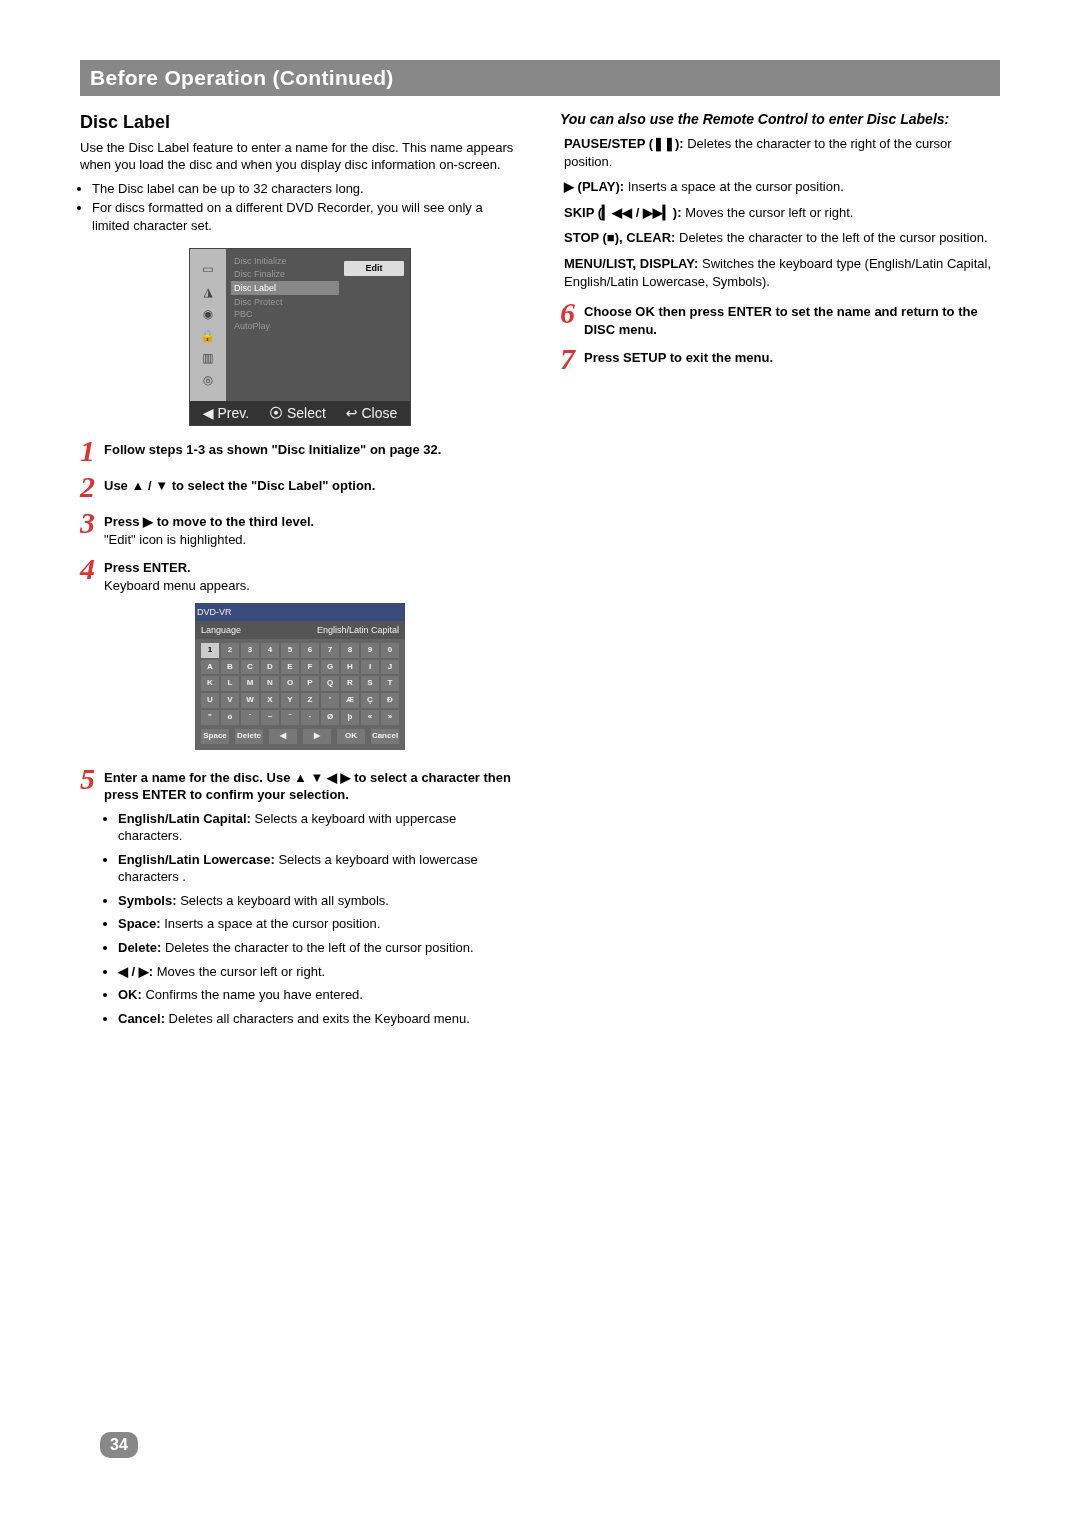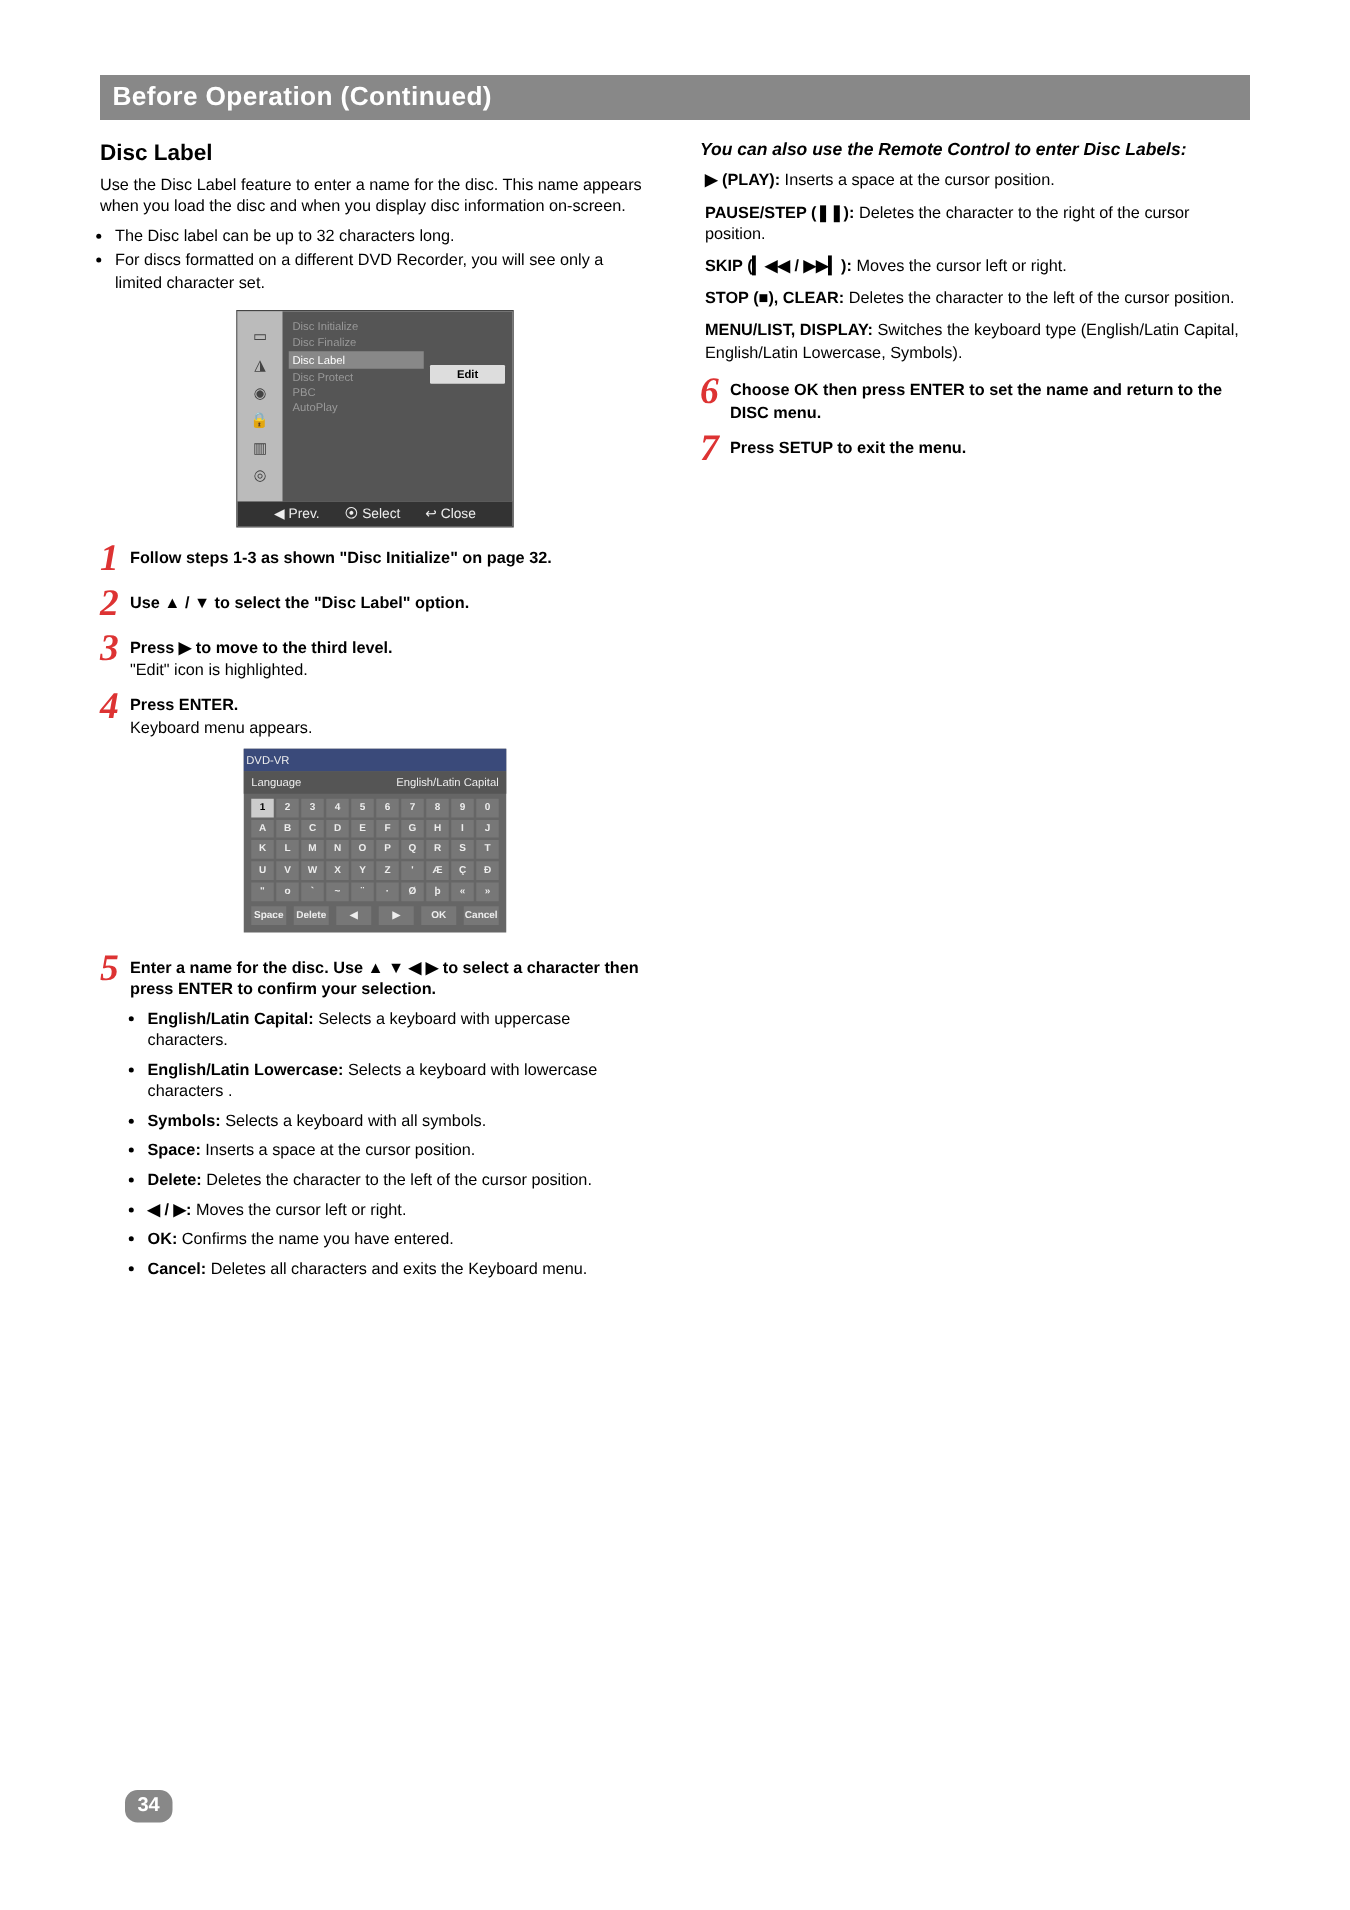--- a/index.html
+++ b/index.html
@@ -16,23 +16,23 @@
 .step-body{flex:1;padding-top:5px}
 .step-body b{font-weight:bold}
 .bullets{padding-left:14px;margin:6px 0}
 .bullets li{margin-bottom:6px}
 .menu-shot{width:220px;margin:4px auto 10px;border:1px solid #444}
 .menu-body{display:flex;background:#555}
 .menu-icons{width:36px;background:#bbb;padding:6px 0;text-align:center;font-size:12px;color:#444}
 .menu-icons div{margin:6px 0}
 .menu-mid{flex:1;padding:6px 8px;font-size:9px;color:#999}
 .menu-mid .sel{background:#888;color:#fff;padding:1px 3px;margin:1px -3px}
-.menu-right{width:60px;padding:43px 6px 0 0}
+.menu-right{width:60px;padding:12px 6px 0 0}
 .edit-btn{background:#ddd;color:#000;font-size:9px;font-weight:bold;text-align:center;padding:1px 0;border-radius:1px}
-.menu-foot{background:#333;color:#eee;font-size:11px;padding:3px 6px;display:flex;justify-content:center;gap:20px}
+.menu-foot{background:#333;color:#eee;font-size:14px;padding:3px 6px;display:flex;justify-content:center;gap:20px}
 .kbd{width:210px;margin:8px auto 14px;background:#666;padding:0 0 6px 0;color:#eee;font-size:9px}
 .kbd .hdr{background:#3a4a7a;padding:3px 2px;font-weight:normal}
 .kbd .lang{display:flex;padding:3px 6px;background:#555}
 .kbd .lang span:first-child{flex:1}
 .kbd .grid{display:grid;grid-template-columns:repeat(10,1fr);gap:2px;padding:4px 6px}
 .kbd .key{background:#777;text-align:center;padding:2px 0;font-size:8px;font-weight:bold}
 .kbd .key.hl{background:#ccc;color:#000}
 .kbd .bot{display:flex;gap:6px;padding:0 6px}
 .kbd .bot .key{flex:1}
 .page-num{position:absolute;left:100px;bottom:70px;background:#888;color:#fff;font-weight:bold;font-size:16px;padding:2px 10px;border-radius:10px}
@@ -178,22 +178,22 @@
             <li><b>OK:</b> Confirms the name you have entered.</li>
             <li><b>Cancel:</b> Deletes all characters and exits the Keyboard menu.</li>
           </ul>
     </div>
       </div>
   </div>
 
   <div class="col">
     <h3>You can also use the Remote Control to enter Disc Labels:</h3>
     <ul class="bullets" id="rc-list" style="list-style:none;padding-left:4px">
+        <li style="margin-bottom: 8px;"><b>PAUSE/STEP (❚❚):</b> Deletes the character to the right of the cursor position.</li>
         <li style="margin-bottom: 8px;"><b>▶ (PLAY):</b> Inserts a space at the cursor position.</li>
-        <li style="margin-bottom: 8px;"><b>PAUSE/STEP (❚❚):</b> Deletes the character to the right of the cursor position.</li>
         <li style="margin-bottom: 8px;"><b>SKIP (▎◀◀ / ▶▶▎):</b> Moves the cursor left or right.</li>
         <li style="margin-bottom: 8px;"><b>STOP (■), CLEAR:</b> Deletes the character to the left of the cursor position.</li>
         <li style="margin-bottom: 8px;"><b>MENU/LIST, DISPLAY:</b> Switches the keyboard type (English/Latin Capital, English/Latin Lowercase, Symbols).</li>
       </ul>
     <div class="step">
         <div class="step-num">6</div>
         <div class="step-body"><b>Choose OK then press ENTER to set the name and return to the DISC menu.</b></div>
       </div>
     <div class="step">
         <div class="step-num">7</div>

